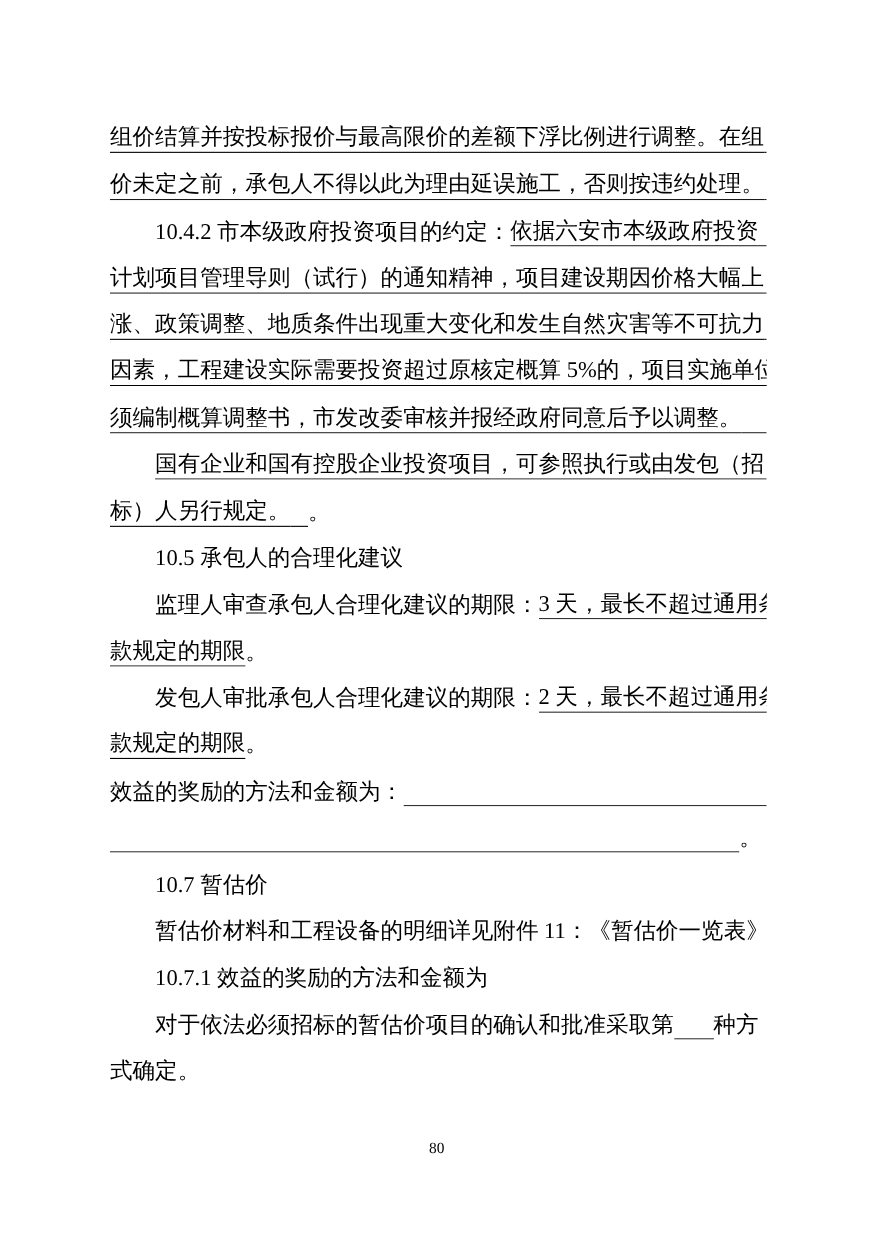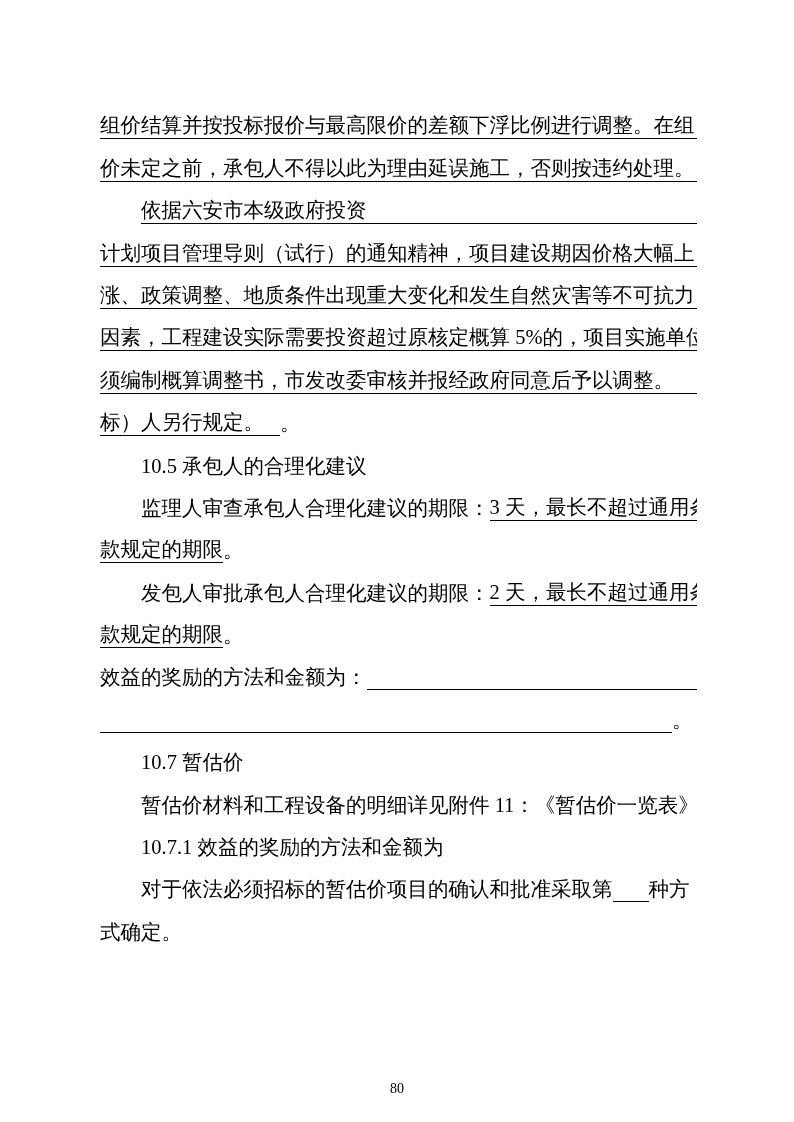--- a/index.html
+++ b/index.html
@@ -50,54 +50,58 @@
     overflow: hidden;
   }
   .footer {
     position: absolute;
     left: 0;
     top: 1037px;
     width: 100%;
     text-align: center;
     font-size: 14px;
     color: #000000;
-    margin-top: 44px;
   }
 </style>
 </head>
 <body>
 
 <div class="page">
   <div class="content">
       <div class="line">
         <span class="seg u">组价结算并按投标报价与最高限价的差额下浮比例进行调整。在组</span>
         <span class="seg u fill">&nbsp;</span>
       </div>
       <div class="line">
         <span class="seg u">价未定之前，承包人不得以此为理由延误施工，否则按违约处理。</span>
         <span class="seg u fill">&nbsp;</span>
       </div>
       <div class="line indent">
+        <span class="seg">10.4.2 市本级政府投资项目的约定：</span>
         <span class="seg u">依据六安市本级政府投资</span>
         <span class="seg u fill">&nbsp;</span>
       </div>
       <div class="line">
         <span class="seg u">计划项目管理导则（试行）的通知精神，项目建设期因价格大幅上</span>
         <span class="seg u fill">&nbsp;</span>
       </div>
       <div class="line">
         <span class="seg u">涨、政策调整、地质条件出现重大变化和发生自然灾害等不可抗力</span>
         <span class="seg u fill">&nbsp;</span>
       </div>
       <div class="line">
         <span class="seg u">因素，工程建设实际需要投资超过原核定概算 5%的，项目实施单位</span>
         <span class="seg u fill">&nbsp;</span>
       </div>
       <div class="line">
         <span class="seg u">须编制概算调整书，市发改委审核并报经政府同意后予以调整。</span>
+        <span class="seg u fill">&nbsp;</span>
+      </div>
+      <div class="line indent">
+        <span class="seg u">国有企业和国有控股企业投资项目，可参照执行或由发包（招</span>
         <span class="seg u fill">&nbsp;</span>
       </div>
       <div class="line">
         <span class="seg u">标）人另行规定。</span>
         <span class="seg u blank" style="width: 16px;">&nbsp;</span>
         <span class="seg">。</span>
       </div>
       <div class="line indent">
         <span class="seg">10.5 承包人的合理化建议</span>
       </div>

